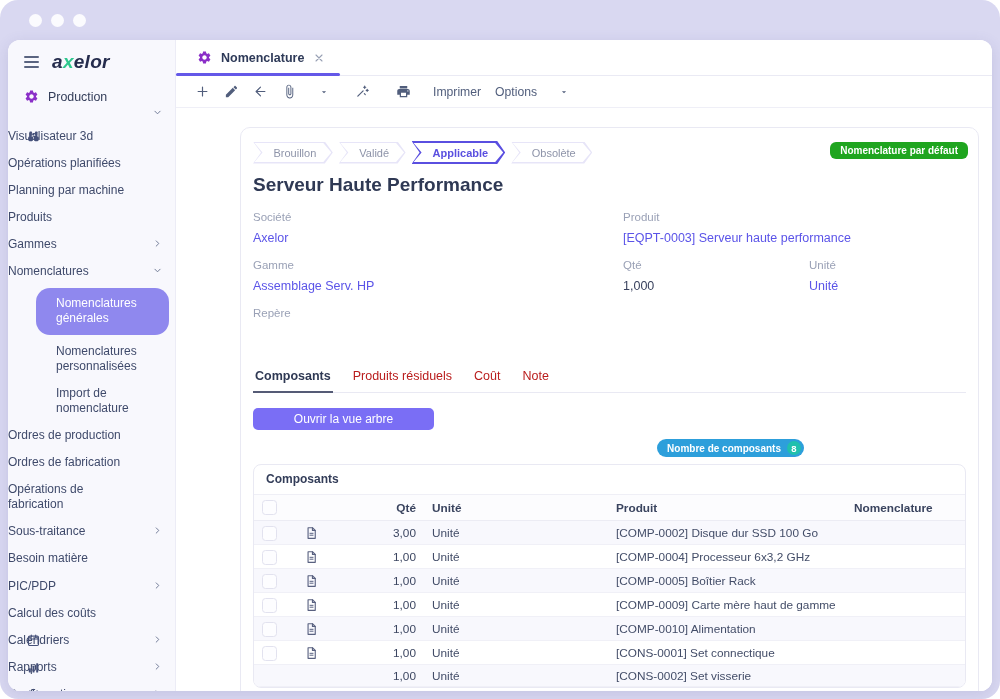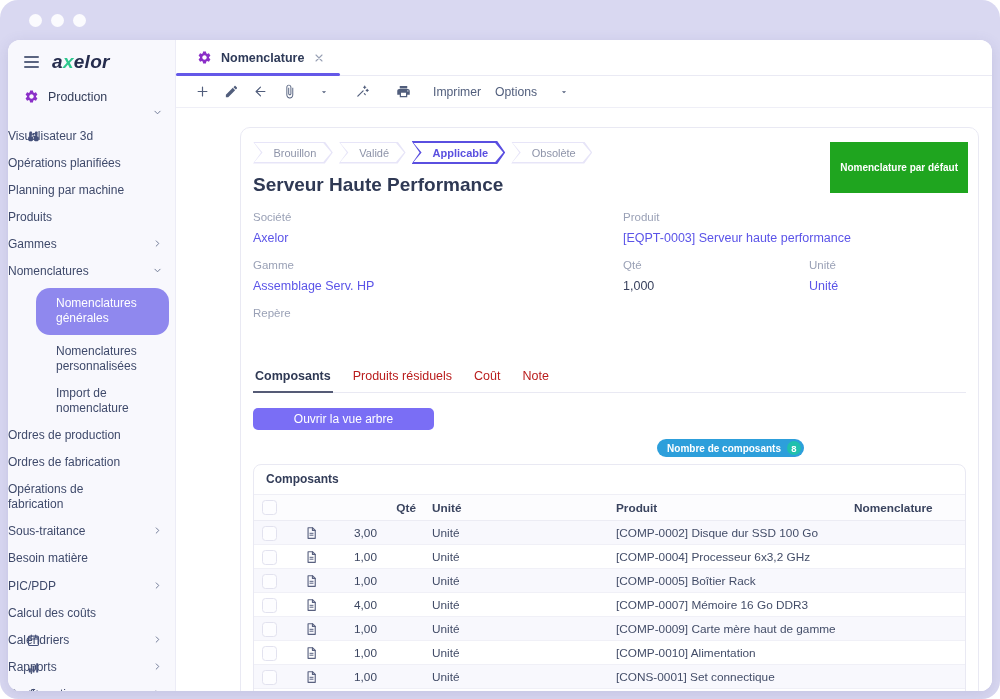--- a/index.html
+++ b/index.html
@@ -41,21 +41,21 @@
   .tab-close{color:#98a0b4;width:12px;height:12px;cursor:pointer;}
   .tab-close svg{width:12px;height:12px;display:block;}
   .toolbar{height:31px;flex:none;display:flex;align-items:center;padding:0 12px;border-bottom:1px solid #efeff7;color:#515e7c;}
   .tbtn{display:flex;align-items:center;gap:22px;padding:3px 7px;border-radius:4px;font-size:12.2px;cursor:pointer;}
   .tbtn svg{width:15px;height:15px;display:block;}
   .tbtn .caret svg{width:10px;height:10px;}
   .tgap{width:12px;}
   
   .content{flex:1;position:relative;overflow:hidden;background:#fff;}
   .card{position:absolute;left:64px;right:13px;top:19px;bottom:-24px;background:#fff;border:1px solid #e9e9f3;border-radius:10px;padding:13px 12px;}
-  .badge-green{position:absolute;top:14px;right:10px;background:var(--c-green);color:#fff;font-size:10px;font-weight:700;padding:20px 10px;border-radius:0;}
+  .badge-green{position:absolute;top:14px;right:10px;background:var(--c-green);color:#fff;font-size:10px;font-weight:700;padding:3px 10px;border-radius:6px;}
   .status-row{display:flex;gap:6px;align-items:center;}
   .st-pill{--notch:8px;display:inline-block;background:#e7e5f8;padding:1.5px;
     clip-path:polygon(0 0,calc(100% - var(--notch)) 0,100% 50%,calc(100% - var(--notch)) 100%,0 100%,var(--notch) 50%);}
   .st-in{display:block;background:#fff;padding:3.5px 15px 3.5px 19px;font-size:11px;font-weight:500;color:#8e94a9;
     clip-path:polygon(0 0,calc(100% - 8px) 0,100% 50%,calc(100% - 8px) 100%,0 100%,8px 50%);}
   .st-pill.active{background:var(--c-sactive);padding:2px;}
   .st-pill.active .st-in{color:var(--c-sactive);font-weight:700;}
   .page-title{margin-top:10px;font-size:19px;font-weight:700;color:#2f3954;}
   .fields{display:grid;grid-template-columns:370px 1fr;margin-top:15px;}
   .f-label{font-size:11.5px;color:#9aa1b6;margin-bottom:8px;}
@@ -73,21 +73,21 @@
   .count-circle{width:14px;height:14px;border-radius:50%;background:var(--c-teal);display:flex;align-items:center;justify-content:center;font-size:9.5px;}
   
   .panel{margin-top:7px;border:1px solid #e9e9f3;border-radius:8px;overflow:hidden;}
   .panel-title{padding:7px 12px 8px;font-size:12px;font-weight:700;color:#333d59;border-bottom:1px solid #efeff6;}
   table{width:100%;border-collapse:collapse;font-size:11.8px;table-layout:fixed;}
   thead th{font-weight:700;color:#3a445f;text-align:left;padding:5px 8px;background:#fcfcfe;border-bottom:1px solid #ececf4;white-space:nowrap;overflow:hidden;}
   tbody td{padding:3.5px 8px;border-bottom:1px solid #f0f0f7;color:#434d68;white-space:nowrap;overflow:hidden;}
   tbody tr:nth-child(odd){background:#f8f8fd;}
   .c-cb{width:26px;} .c-ic{width:34px;} .c-qte{width:62px;text-align:right;} .c-un{width:168px;}
   .c-prod{width:222px;} .c-nom{width:106px;}
-  td.c-qte{text-align:left;color:#3c4661;}
+  td.c-qte{text-align:right;color:#3c4661;}
   .cb{display:inline-block;width:13px;height:13px;border:1px solid #e2e2ef;border-radius:3.5px;background:#fdfdff;vertical-align:middle;cursor:pointer;}
   .file-ic{color:#596180;}
   .file-ic svg{width:15px;height:16px;display:block;}
 </style>
 </head>
 <body>
 
 <div class="screen">
   <div class="titlebar">
     <span class="dot"></span>
@@ -422,32 +422,20 @@
                     <td class="c-prod">[COMP-0005] Boîtier Rack</td>
                     <td class="c-nom"></td>
                   </tr>
                   <tr>
                     <td class="c-cb"><span class="cb"></span></td>
                     <td class="c-ic"><span class="file-ic"><svg viewBox="0 0 24 24" fill="none" stroke="currentColor" stroke-width="1.8" stroke-linecap="round" stroke-linejoin="round">
                           <path d="M6.5 3.5h7l4.5 4.5v12.5H6.5z"></path>
                           <path d="M13.5 3.5v4.5H18"></path>
                           <path d="M9.5 12.5h5M9.5 15.5h5" stroke-width="1.6"></path>
                         </svg></span></td>
-                    <td class="c-qte">4,00</td>
-                    <td class="c-un">Unité</td>
-                    <td class="c-prod">[COMP-0007] Mémoire 16 Go DDR3</td>
-                    <td class="c-nom"></td>
-                  </tr>
-                  <tr>
-                    <td class="c-cb"><span class="cb"></span></td>
-                    <td class="c-ic"><span class="file-ic"><svg viewBox="0 0 24 24" fill="none" stroke="currentColor" stroke-width="1.8" stroke-linecap="round" stroke-linejoin="round">
-                          <path d="M6.5 3.5h7l4.5 4.5v12.5H6.5z"></path>
-                          <path d="M13.5 3.5v4.5H18"></path>
-                          <path d="M9.5 12.5h5M9.5 15.5h5" stroke-width="1.6"></path>
-                        </svg></span></td>
                     <td class="c-qte">1,00</td>
                     <td class="c-un">Unité</td>
                     <td class="c-prod">[COMP-0009] Carte mère haut de gamme</td>
                     <td class="c-nom"></td>
                   </tr>
                   <tr>
                     <td class="c-cb"><span class="cb"></span></td>
                     <td class="c-ic"><span class="file-ic"><svg viewBox="0 0 24 24" fill="none" stroke="currentColor" stroke-width="1.8" stroke-linecap="round" stroke-linejoin="round">
                           <path d="M6.5 3.5h7l4.5 4.5v12.5H6.5z"></path>
                           <path d="M13.5 3.5v4.5H18"></path>

